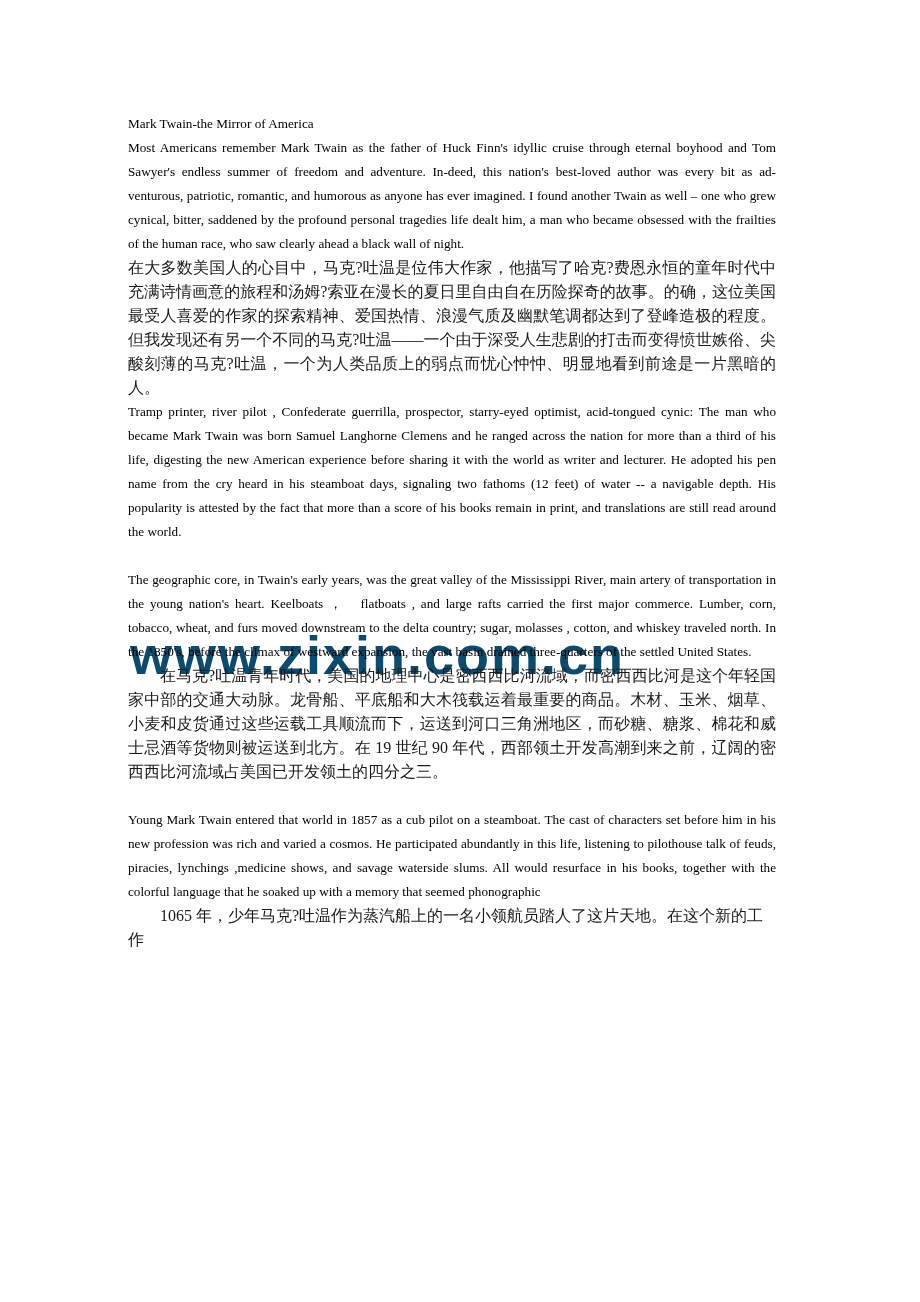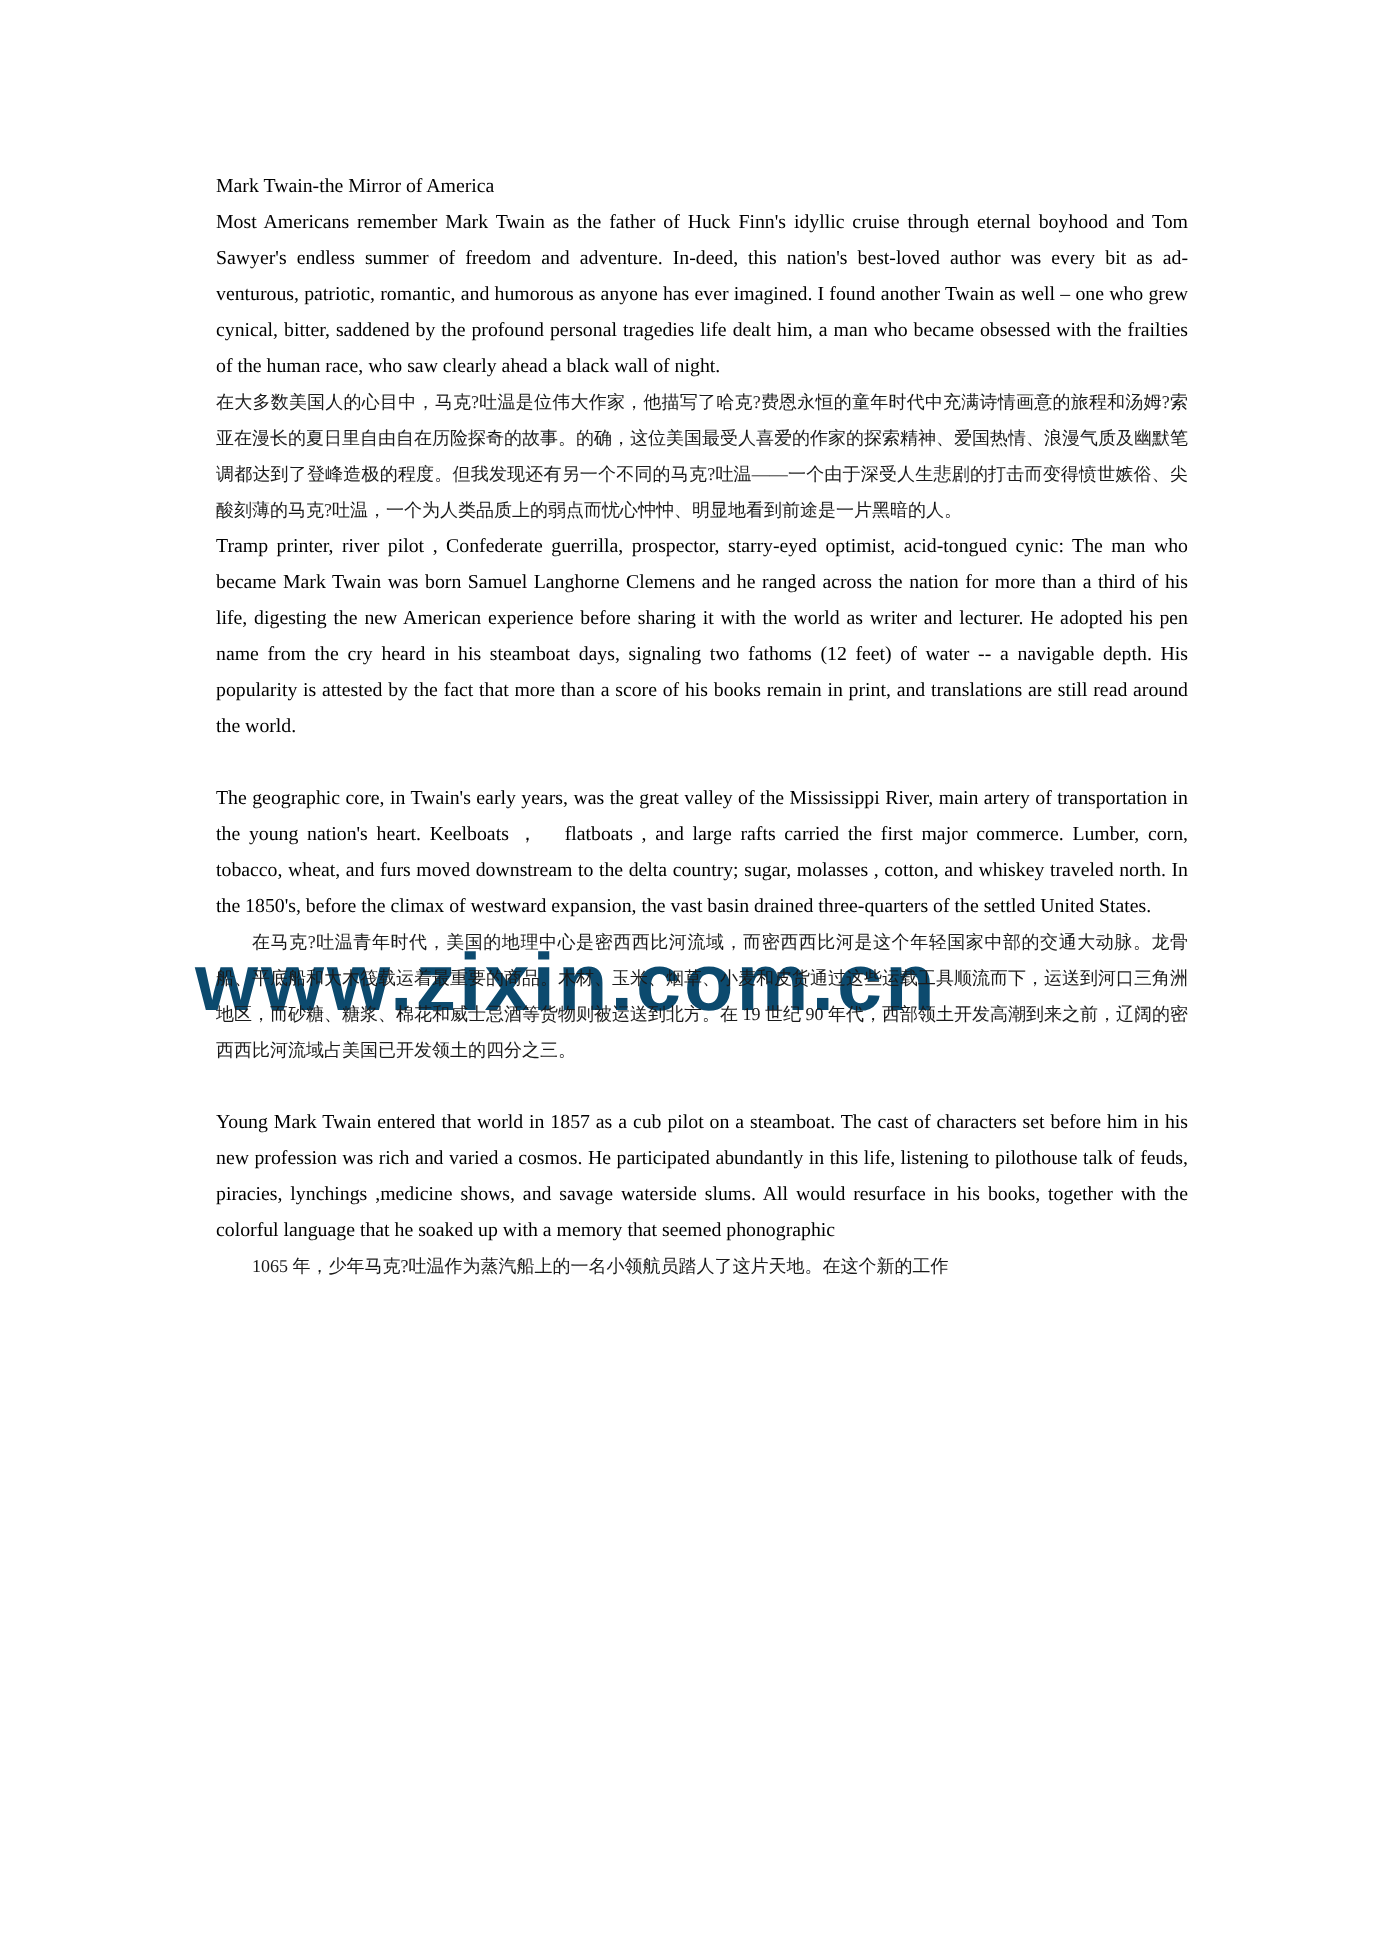--- a/index.html
+++ b/index.html
@@ -26,40 +26,40 @@
     letter-spacing: 2px;
     color: #0c4a6e;
     white-space: nowrap;
     z-index: 0;
     pointer-events: none;
     user-select: none;
     margin-top: 28px;
   }
   .content {
     position: absolute;
-    left: 144px;
+    left: 128px;
     top: 112px;
     width: 648px;
     z-index: 1;
   }
   p {
     margin: 0;
     padding: 0;
     text-align: justify;
     text-justify: inter-word;
   }
   .en {
     font-family: "Liberation Serif", "DejaVu Serif", serif;
     font-size: 13.2px;
     line-height: 24px;
     color: #000000;
   }
   .cn {
     font-family: "Liberation Serif", "DejaVu Serif", serif;
-    font-size: 12px;
+    font-size: 16px;
     line-height: 24px;
     color: #1a1a1a;
   }
   .indent {
     text-indent: 2em;
   }
   .spacer {
     height: 24px;
   }
   .last-line {

